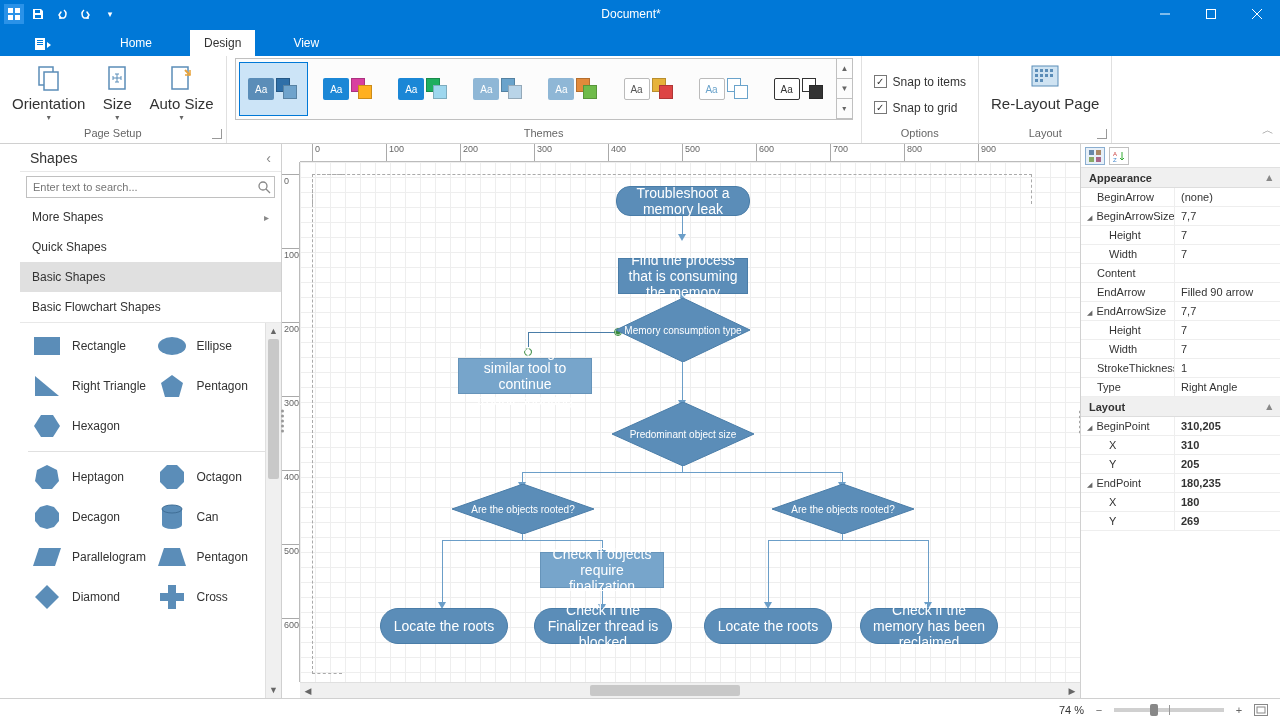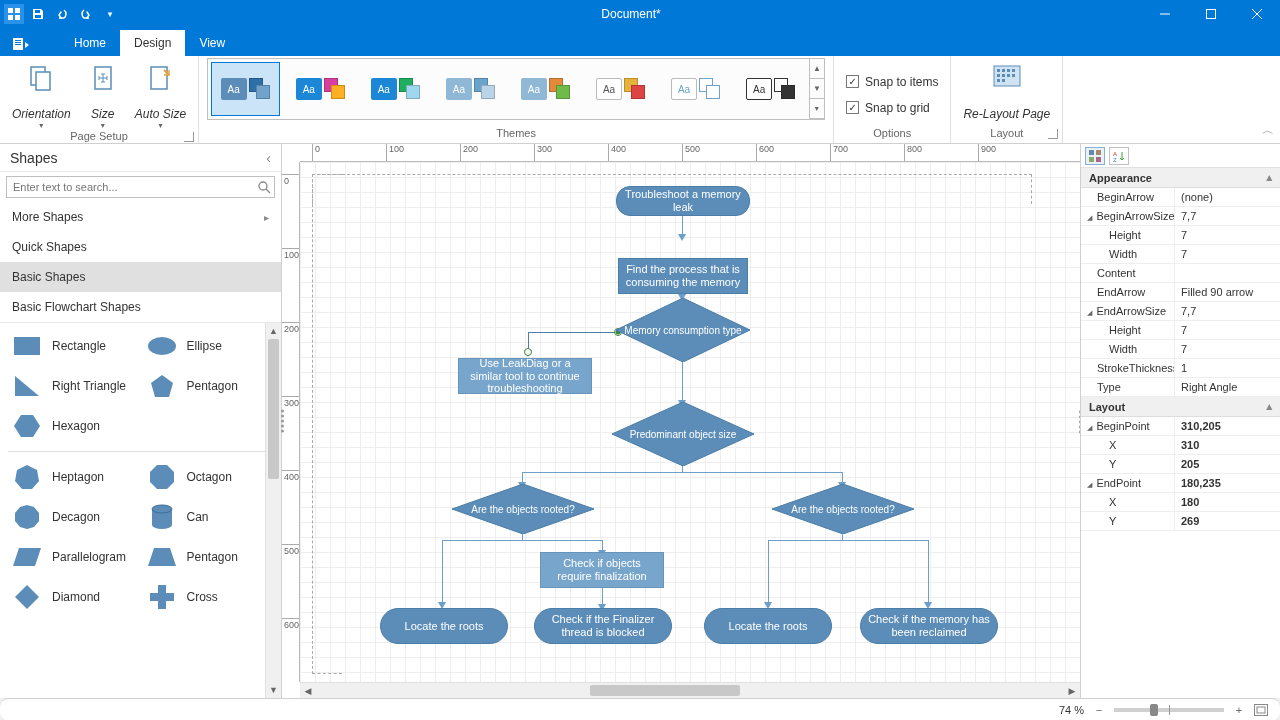--- a/index.html
+++ b/index.html
@@ -7,34 +7,34 @@
 
 
 .titlebar { height: 28px; background: #0078D7; color: #fff; display: flex; align-items: center; }
 .titlebar .qat { display: flex; align-items: center; gap: 4px; padding-left: 4px; }
 .qat-btn { width: 20px; height: 20px; display:flex; align-items:center; justify-content:center; color:#fff; }
 .titlebar .title { flex: 1; text-align: center; font-size: 12px; }
 .winbtns { display: flex; }
 .winbtn { width: 46px; height: 28px; display:flex; align-items:center; justify-content:center; color:#fff; }
 
 
-.tabstrip { height: 28px; background: #0078D7; display: flex; align-items: flex-end; padding-left: 4px; }
+.tabstrip { height: 28px; background: #0078D7; display: flex; align-items: flex-end; padding-left: 26px; gap: 24px; }
 .file-menu { width: 36px; height: 24px; display:flex; align-items:center; justify-content:center; color:#fff; margin-right: 20px; }
 .tab { padding: 6px 14px 6px; color: #fff; font-size: 12px; cursor: pointer; }
 .tab.active { background: #fff; color: #333; }
 
 
 .ribbon { height: 88px; background: #fff; border-bottom: 1px solid #d0d0d0; display: flex; }
 .rgroup { border-right: 1px solid #e0e0e0; padding: 2px 8px 0; display: flex; flex-direction: column; }
 .rgroup .items { flex:1; display:flex; align-items:flex-start; gap:4px; }
 .rgroup .caption { height: 16px; font-size: 11px; text-align: center; color: #666; position: relative; }
 .rgroup .caption .dlg { position: absolute; right: -4px; top: 2px; width: 10px; height: 10px; border: 1px solid #999; border-top:none; border-left:none; }
 .rbtn { display:flex; flex-direction:column; align-items:center; justify-content:flex-start; padding: 4px 4px 0; min-width:48px; cursor:pointer; }
 .rbtn .ricon { width:32px; height:32px; display:flex; align-items:center; justify-content:center; color:#0078D7; }
-.rbtn .rlabel { font-size: 12px; text-align:center; line-height:1.1; margin-top:14px;font-style:italic; }
+.rbtn .rlabel { font-size: 15px; text-align:center; line-height:1.1; margin-top:2px; }
 
 .themes-gallery { width: 618px; height: 62px; border: 1px solid #c0c0c0; background:#fcfcfc; display:flex; position:relative; }
 .theme-item { width: 72px; margin:3px; display:flex; align-items:center; justify-content:center; cursor:pointer; }
 .theme-item.selected { border:1px solid #0078D7; background:#cce4f7; }
 .theme-sw { display:flex; align-items:center; gap:2px; }
 .theme-sw .aa { width:26px; height:22px; border-radius:2px; display:flex; align-items:center; justify-content:center; color:#fff; font-size:10px; }
 .theme-sw .squares { position:relative; width:22px; height:22px; }
 .theme-sw .sq { position:absolute; width:14px; height:14px; border:1px solid rgba(0,0,0,0.2); }
 .gallery-spin { width:16px; border-left:1px solid #c0c0c0; display:flex; flex-direction:column; }
 .gallery-spin div { flex:1; display:flex; align-items:center; justify-content:center; border-bottom:1px solid #c0c0c0; font-size:8px; color:#666; cursor:pointer; }
@@ -42,21 +42,21 @@
 .options-group { padding: 6px 12px 0; }
 .chk-row { display:flex; align-items:center; gap:6px; font-size:12px; padding:4px 0; }
 .chk { width:13px; height:13px; border:1px solid #777; display:flex; align-items:center; justify-content:center; font-size:10px; color:#333; }
 
 .collapse-ribbon { margin-left:auto; width:24px; display:flex; align-items:flex-end; justify-content:center; padding-bottom:4px; color:#888; cursor:pointer; }
 
 
 .main { flex:1; display:flex; overflow:hidden; }
 
 
-.shapes-panel { width: 282px; background:#fff; border-right:1px solid #d0d0d0; display:flex; flex-direction:column; }
+.shapes-panel { width: 282px; background:#fff; border-right:1px solid #d0d0d0; display:flex; flex-direction:column;padding-left:20px; }
 .shapes-header { height:28px; display:flex; align-items:center; padding:0 10px; font-size:14px; border-bottom:1px solid #e8e8e8; }
 .shapes-header .collapse { margin-left:auto; color:#888; cursor:pointer; font-size:14px; }
 .search-row { padding:4px 6px; position:relative; }
 .search-row input { width:100%; height:22px; border:1px solid #c0c0c0; padding:0 22px 0 6px; font-size:11px; }
 .search-row .mag { position:absolute; right:10px; top:8px; width:14px; height:14px; color:#888; }
 .shape-cat { padding:8px 12px; font-size:12px; cursor:pointer; display:flex; align-items:center; gap:8px; }
 .shape-cat.sel { background:#e0e0e0; }
 .shape-list { flex:1; overflow:hidden; position:relative; border-top:1px solid #e8e8e8; }
 .shape-grid { display:grid; grid-template-columns: 1fr 1fr; padding:4px 4px 4px 8px; gap: 2px 0; }
 .shape-item { display:flex; align-items:center; gap:10px; padding:6px 4px; cursor:pointer; }
@@ -72,21 +72,21 @@
 .ruler-h .tick { position:absolute; top:0; bottom:0; border-left:1px solid #aaa; font-size:9px; color:#666; padding-left:2px; }
 .canvas-body { flex:1; display:flex; overflow:hidden; position:relative; }
 .ruler-v { width:18px; border-right:1px solid #bbb; position:relative; background:#fff; }
 .ruler-v .tick { position:absolute; left:0; right:0; border-top:1px solid #aaa; font-size:9px; color:#666; padding-top:1px; padding-left:2px; }
 .canvas { flex:1; position:relative; overflow:hidden;
   background-color:#fff;
   background-image: linear-gradient(#eee 1px, transparent 1px), linear-gradient(90deg, #eee 1px, transparent 1px);
   background-size: 15px 15px;
 }
 .page-border { position:absolute; border:1px dashed #aaa; }
-.shape { position:absolute; display:flex; align-items:center; justify-content:center; text-align:center; color:#fff; font-size:11px; line-height:1.15; padding:2px 6px; }
+.shape { position:absolute; display:flex; align-items:center; justify-content:center; text-align:center; color:#fff; font-size:14px; line-height:1.15; padding:2px 6px; }
 .rounded { background:#5b8db8; border:1px solid #4a7da8; border-radius:14px; }
 .rect { background:#5b8db8; border:1px solid #4a7da8; }
 .rect.light { background:#77a5cb; border-color:#6694ba; }
 .diamond-wrap { position:absolute; }
 .diamond-text { position:absolute; inset:0; display:flex; align-items:center; justify-content:center; color:#fff; font-size:10px; text-align:center; padding:0 8px; }
 .conn { position:absolute; background:#6b9ec8; }
 .conn.h { height:1px; }
 .conn.v { width:1px; }
 .arrowhead { position:absolute; width:0; height:0; }
 .arrowhead.down { border-left:4px solid transparent; border-right:4px solid transparent; border-top:7px solid #6b9ec8; }
@@ -111,21 +111,21 @@
 .prop-section { background:#f0f0f0; padding:3px 8px; font-weight:bold; border-bottom:1px solid #ddd; display:flex; align-items:flex-end; }
 .prop-section .exp { margin-left:auto; color:#888; cursor:pointer; }
 .prop-row { display:flex; border-bottom:1px solid #eee; }
 .prop-row .k { width:94px; padding:3px 4px 3px 16px; border-right:1px solid #eee; white-space:nowrap; overflow:hidden; }
 .prop-row .v { flex:1; padding:3px 6px; }
 .prop-row.sub .k { padding-left:28px; }
 .prop-row.expandable .k::before { content:"◢"; font-size:7px; color:#666; position:relative; left:-10px; margin-right:-6px; }
 .prop-row .v.bold { font-weight:bold; }
 
 
-.statusbar { height:22px; background:#fff; border-top:1px solid #d0d0d0; display:flex; align-items:center; justify-content:flex-end; gap:8px; padding:0 8px; font-size:11px;border-radius:8px; }
+.statusbar { height:22px; background:#fff; border-top:1px solid #d0d0d0; display:flex; align-items:center; justify-content:flex-end; gap:8px; padding:0 8px; font-size:11px; }
 .zoom-slider { width:110px; height:4px; background:#d0d0d0; position:relative; }
 .zoom-slider .zthumb { position:absolute; top:-4px; width:8px; height:12px; background:#888; border-radius:2px; }
 .zoom-slider .ztick { position:absolute; top:-3px; width:1px; height:10px; background:#999; }
 .zbtn { width:14px; text-align:center; color:#666; cursor:pointer; }
 
 svg { display:block; }
 </style>
 </head>
 <body>
 

